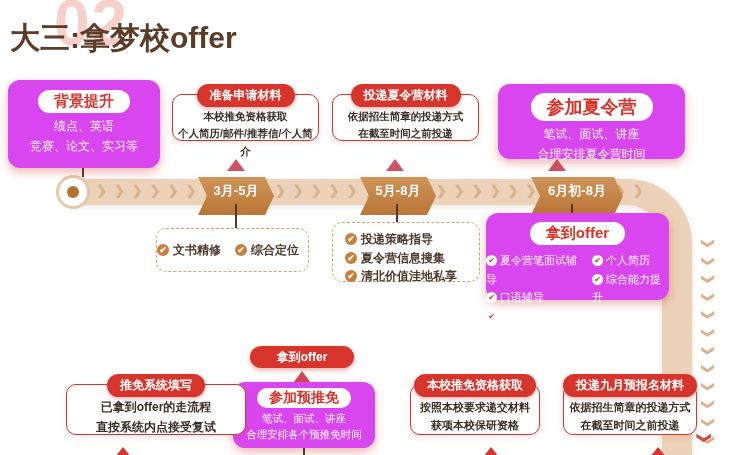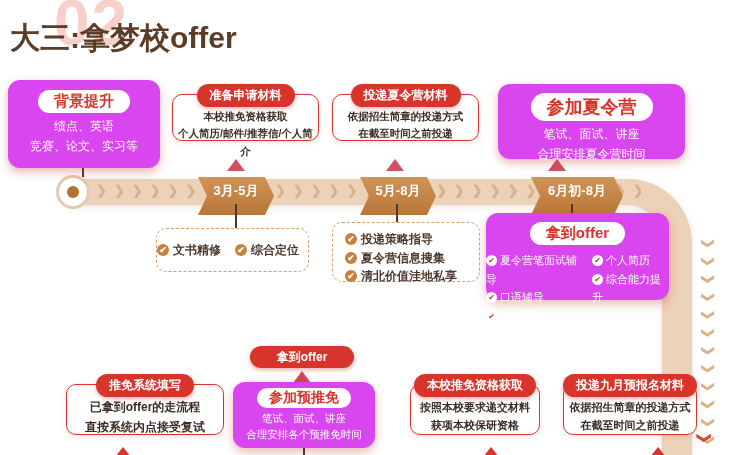--- a/index.html
+++ b/index.html
@@ -157,21 +157,21 @@
 
   <div class="red-box" style="left:233px; top:382px; width:142px; height:66px; padding-top:6px;">
     <span class="white-pill" style="font-size:14px; padding:1px 12px;">参加预推免</span>
     <div class="content" style="font-size:10.5px; margin-top:3px; line-height:1.5;">
       <div>笔试、面试、讲座</div>
       <div>合理安排各个预推免时间</div>
     </div>
   </div>
   <div class="vline" style="left:303px; top:448px; height:7px;"></div>
 
-  <div class="outline-box" style="left:66px; top:384px; width:158px; height:51px;">
+  <div class="outline-box" style="left:66px; top:384px; width:180px; height:51px;">
     <span class="red-pill-label">推免系统填写</span>
     <div class="content" style="font-size:12px;">
       <div>已拿到offer的走流程</div>
       <div>直按系统内点接受复试</div>
     </div>
   </div>
 
   <div class="outline-box" style="left:410px; top:384px; width:130px; height:51px;">
     <span class="red-pill-label">本校推免资格获取</span>
     <div class="content" style="font-size:11px;">

